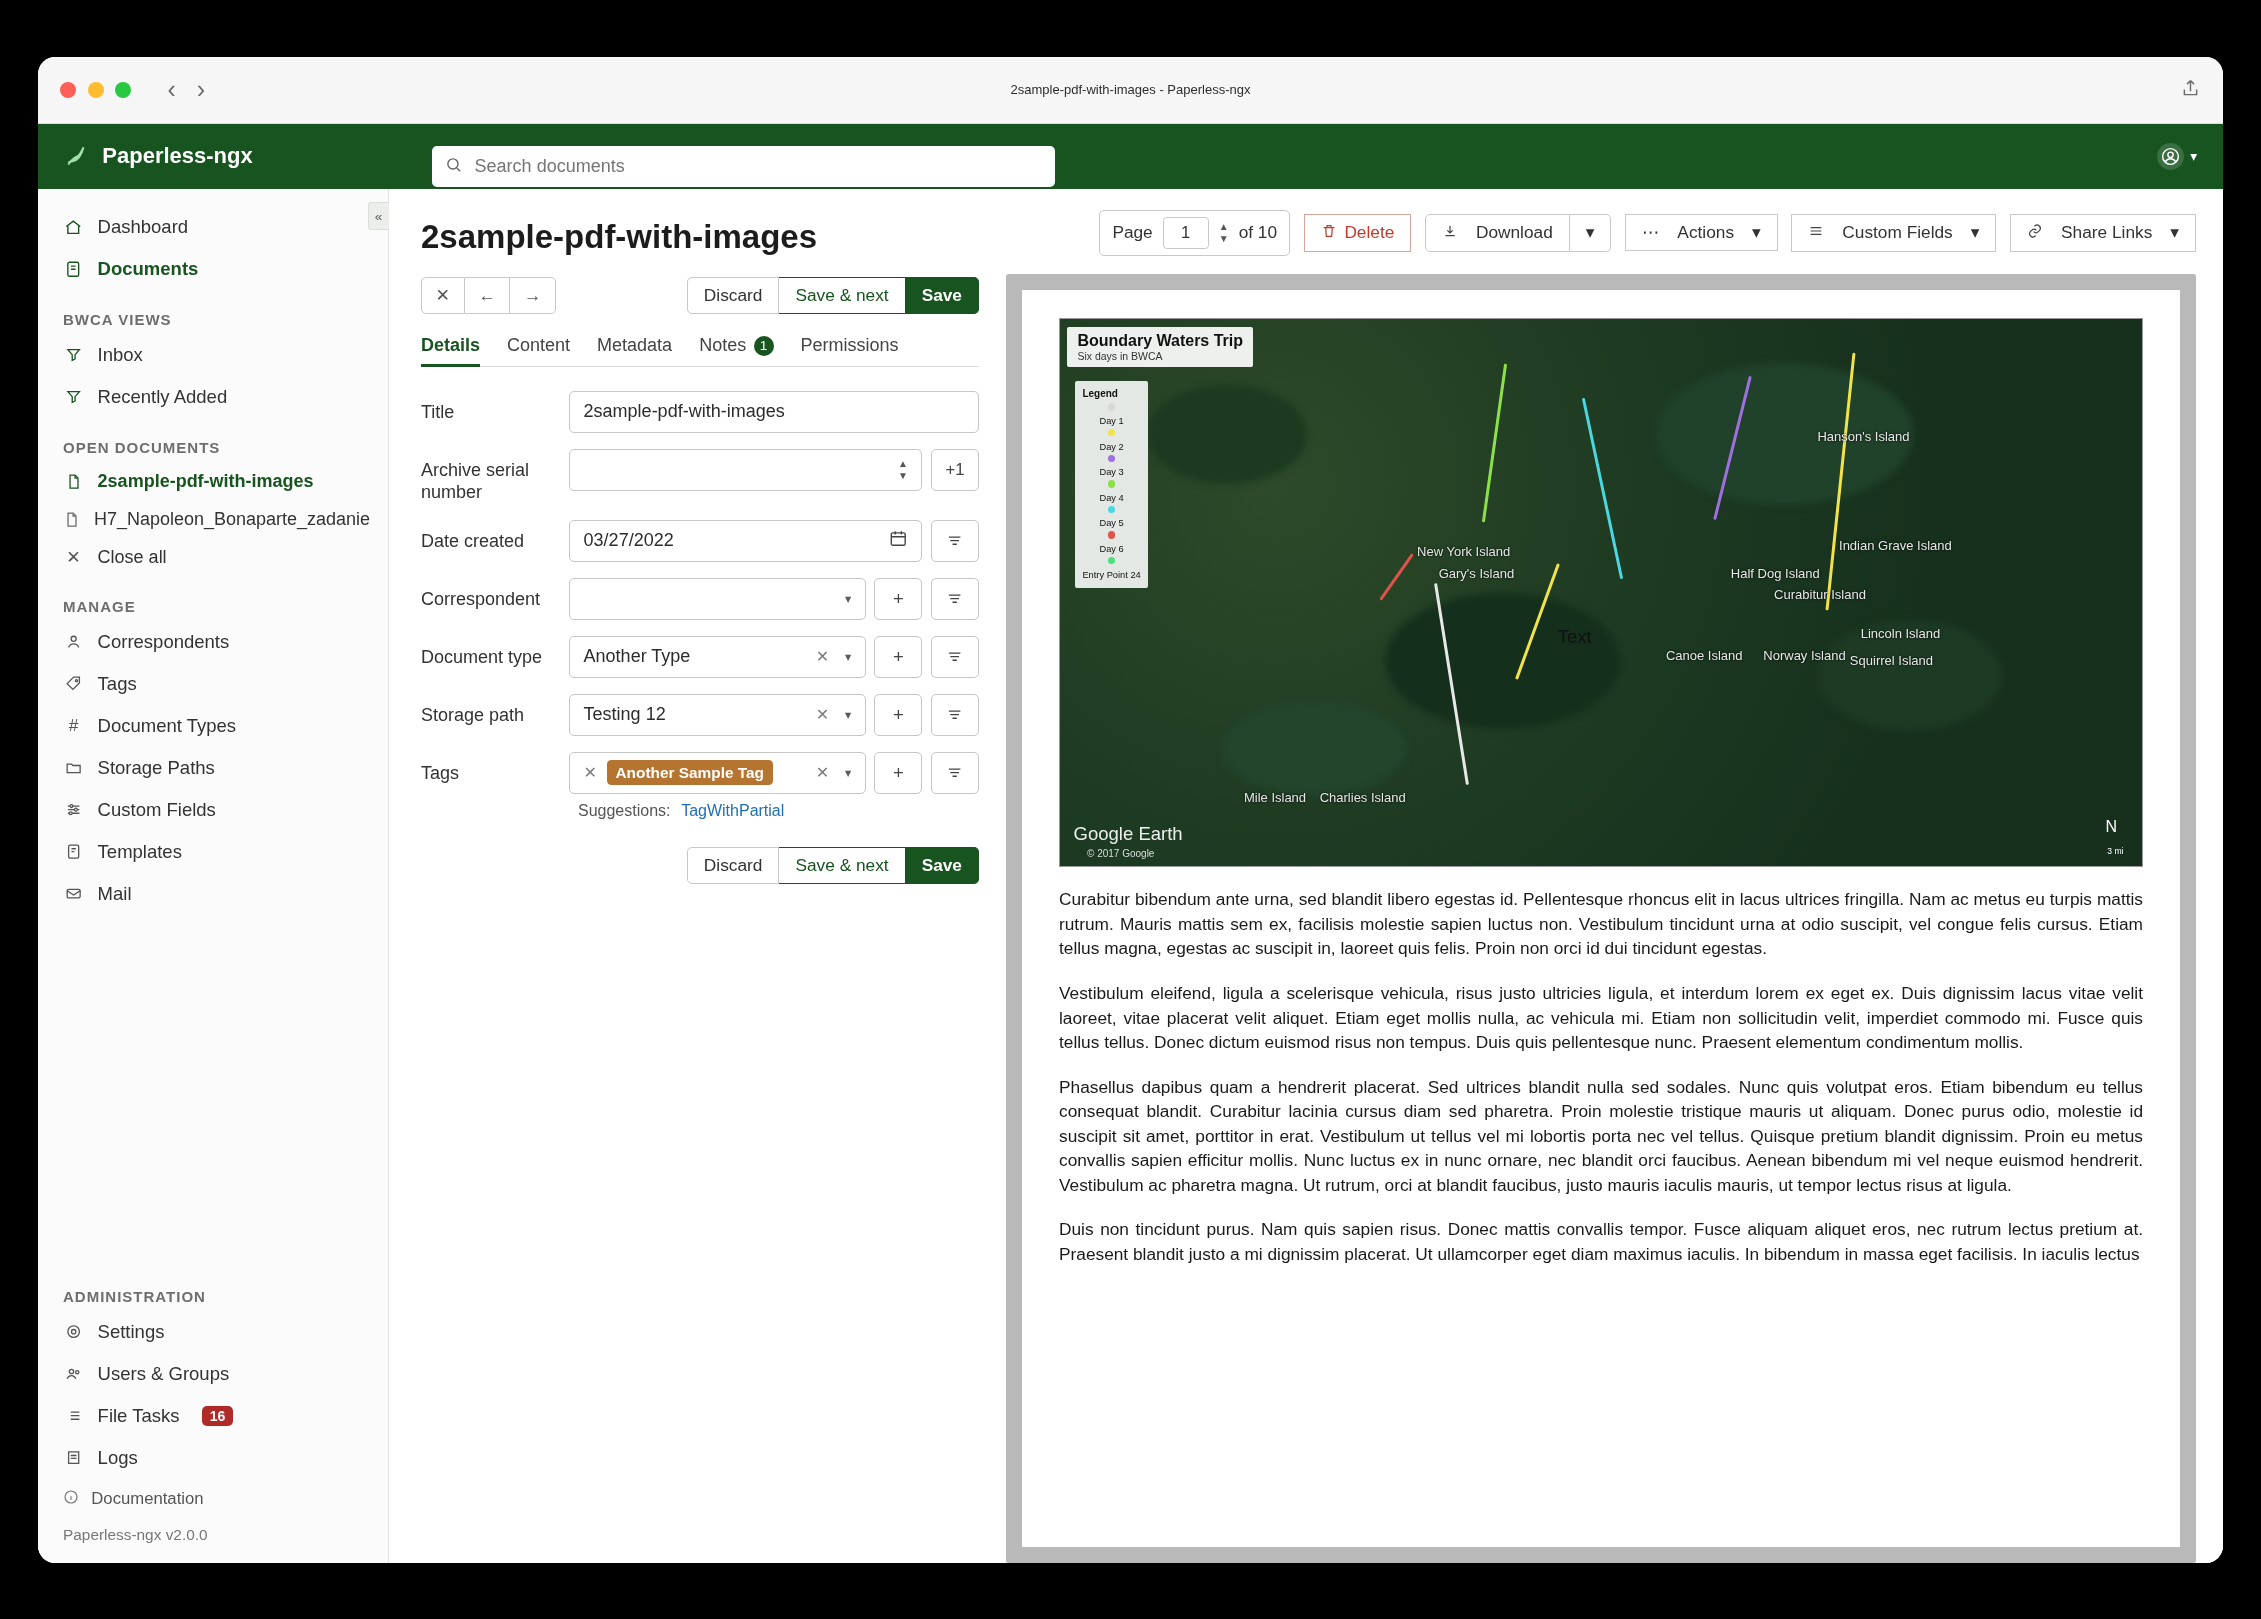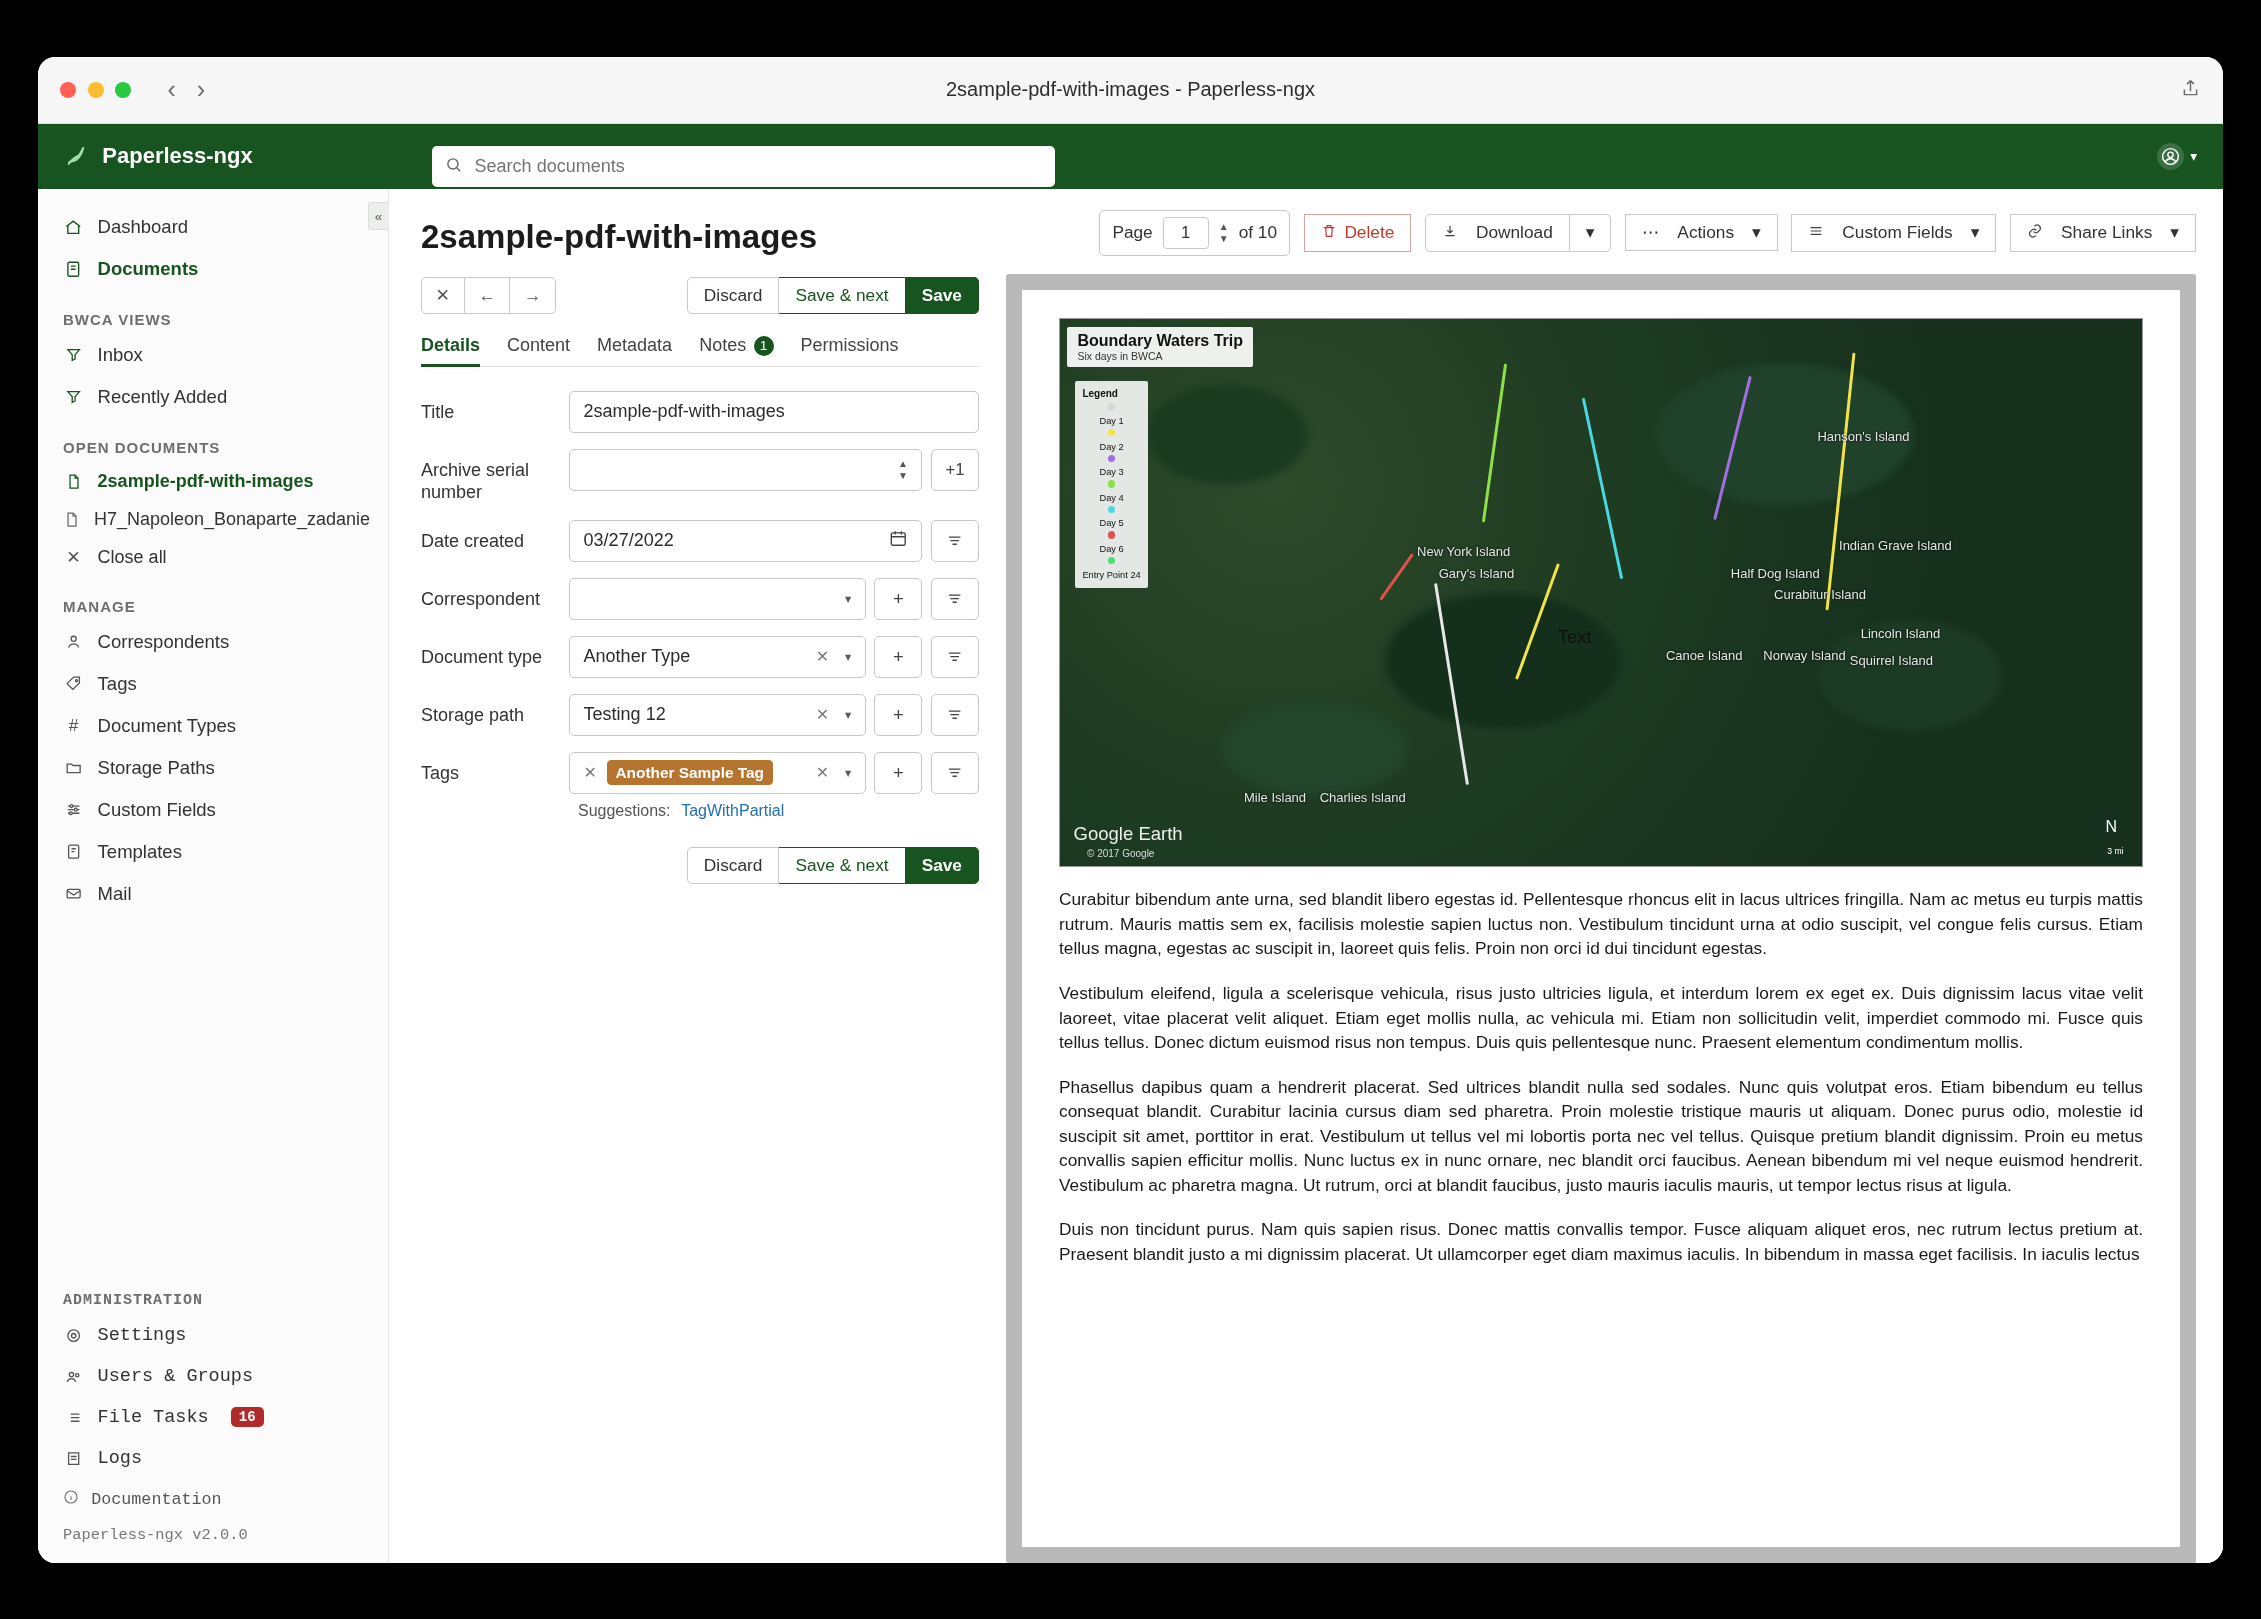--- a/index.html
+++ b/index.html
@@ -33,21 +33,21 @@
   }
   .traffic { display: flex; gap: 11.7px; align-items: center; }
   .dot { width: 16px; height: 16px; border-radius: 50%; }
   .dot.red { background: #ff5f57; }
   .dot.yellow { background: #febc2e; }
   .dot.green { background: #28c840; }
   .navarrows { display: flex; gap: 21px; margin-left: 36px; color: #6d6d6d; font-size: 25px; line-height: 1; }
   .navarrows span { cursor: default; }
   .wintitle {
     position: absolute; left: 0; right: 0; text-align: center;
-    font-size: 20px; color: #2d2d2d;
+    font-size: 13px; color: #2d2d2d;
     pointer-events: none;
   }
   .share-ico { margin-left: auto; color: #6d6d6d; }
 
   
   .appbar {
     height: 65px; background: #17541f;
     display: flex; align-items: center;
     padding: 0 26px; flex: none;
     color: #fff;
@@ -102,21 +102,21 @@
   .section-label {
     font-size: 15px; letter-spacing: 1px; color: #6e6e6e;
     padding: 21px 25px 6.2px 25px; font-weight: 600;
   }
   .open-doc { display: flex; align-items: center; gap: 13.6px; padding: 8.6px 25px; font-size: 18px; color: #333; }
   .open-doc.current { color: #17541f; font-weight: 700; }
   .badge-red {
     background: #b02a2a; color: #fff; border-radius: 5px;
     font-size: 14px; padding: 1.9px 8px; margin-left: 8.6px; font-weight: 600;
   }
-  .sidebar-footer { margin-top: auto; padding: 0 25px 18.5px 25px; font-family: Liberation Mono, monospace; }
+  .sidebar-footer { margin-top: auto; padding: 0 25px 18.5px 25px; }
   .doc-link { display: flex; align-items: center; gap: 12.3px; font-size: 16.7px; color: #555; padding: 10px 0; }
   .version { font-size: 15.4px; color: #777; padding-top: 6.2px; }
 
   
   .editpane {
     width: 617px; flex: none;
     padding: 21px 27px 0 32px;
     overflow: hidden;
   }
   .doc-title { font-size: 33px; font-weight: 600; color: #1c1c1c; margin: 8.6px 0 21px 0; }

